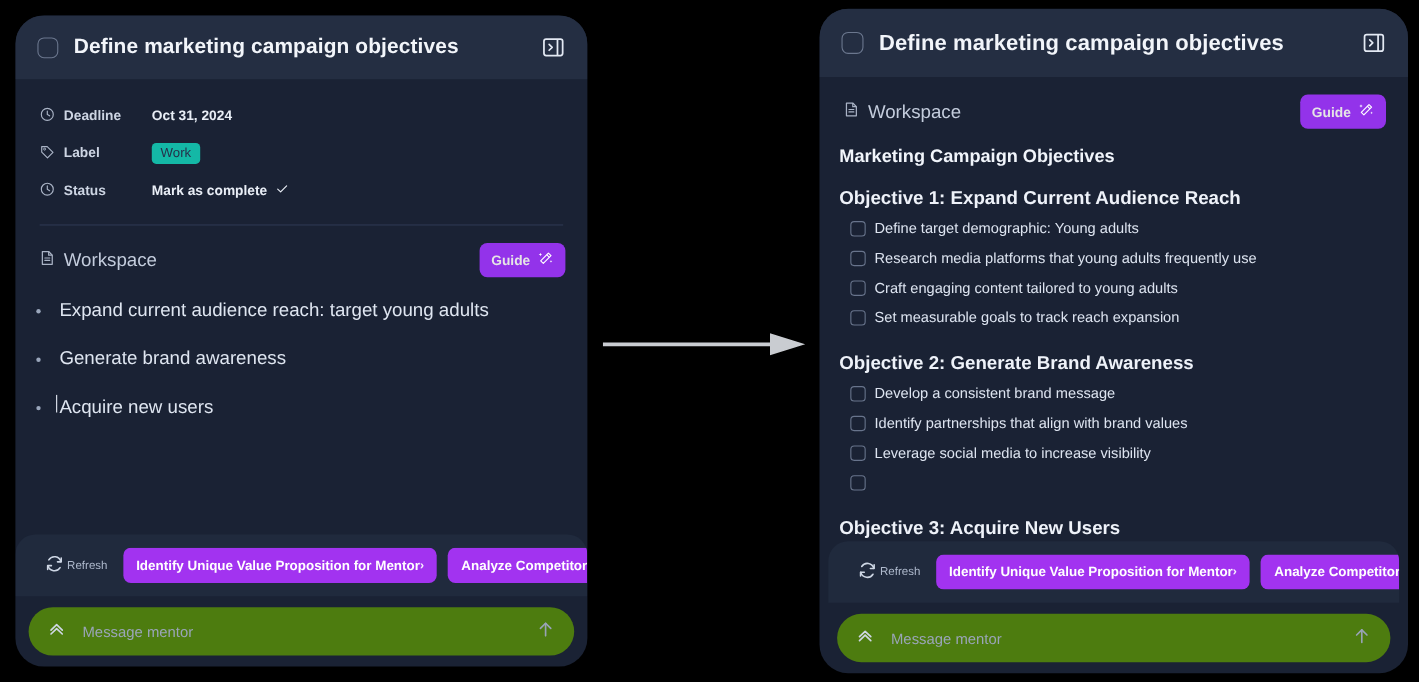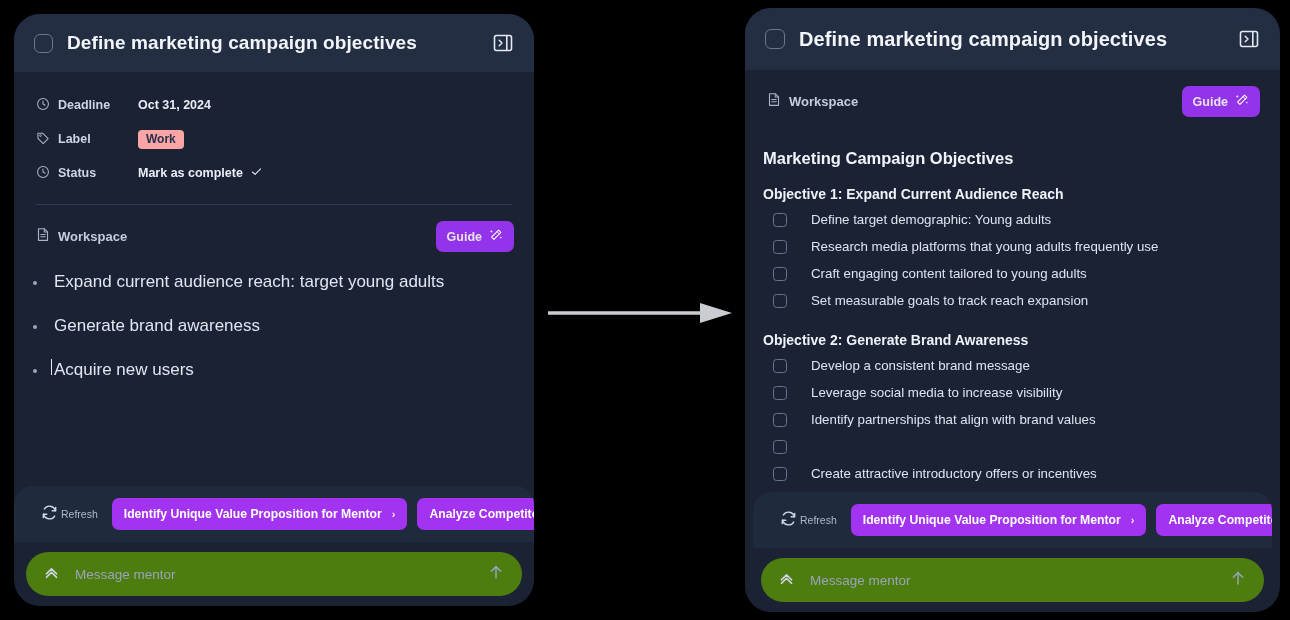--- a/index.html
+++ b/index.html
@@ -66,41 +66,41 @@
   .meta { padding: 16px 34px 0 22px; text-align: right; }
   .meta-row { display: flex; align-items: center; height: 34px; }
   .meta-label {
     display: flex; align-items: center; gap: 8px;
     width: 102px; flex: 0 0 102px;
     color: #cdd5e3; font-size: 12.5px; font-weight: 600;
   }
   .meta-label svg { flex: 0 0 auto; }
   .meta-value { color: #e9eef6; font-size: 12.5px; font-weight: 600; display:flex; align-items:center; gap:7px;}
   .badge-work {
-    background: #fca5a5;
+    background: #14b8a6;
     color: #26304a;
     border-radius: 4px;
     padding: 3px 8px 4px;
     font-size: 12px;
-    font-weight: 700;
+    font-weight: 400;
     line-height: 1;
   }
   .divider {
     margin: 14px 22px 0 22px;
     height: 1px;
     background: #2d3852;
   }
 
   
   .ws-strip {
     display: flex; align-items: center; justify-content: space-between;
     padding: 16px 20px 0 22px;
   }
   .ws-left { display: flex; align-items: center; gap: 8px; }
-  .ws-label { color: #c4cddd; font-size: 13px; font-weight: 700; }
+  .ws-label { color: #c4cddd; font-size: 17px; font-weight: 400; }
   .guide-btn {
     display: inline-flex; align-items: center; gap: 7px;
     background: #9333ea;
     color: #e5e5e5;
     font-size: 12.5px; font-weight: 700;
     border-radius: 7px;
     padding: 7px 11px;
     border: none;
     cursor: pointer;
   }
@@ -121,28 +121,28 @@
     position: absolute;
     left: -3px; top: -1px;
     width: 1.4px; height: 16px;
     background: #e6ecf6;
   }
 
   
   .doc { padding: 16px 18px 0 18px; }
   .doc-title {
     color: #f1f5fb; font-size: 16.5px; font-weight: 700;
-    margin: 16px 0 0 0;
+    margin: 0 0 0 0;
   }
   .obj-head {
-    color: #eef2f9; font-size: 14px; font-weight: 700;
+    color: #eef2f9; font-size: 17px; font-weight: 700;
     margin: 18px 0 4px 0;
   }
   .check-row {
-    display: flex; align-items: center; gap: 24px;
+    display: flex; align-items: center; gap: 8px;
     height: 27px;
     padding-left: 10px;
   }
   .cbox {
     width: 14px; height: 14px;
     border: 1.4px solid #68748c;
     border-radius: 3.5px;
     flex: 0 0 auto;
     background: transparent;
     cursor: pointer;
@@ -169,21 +169,21 @@
   }
   .refresh-lbl { color: #aeb9cc; font-size: 10.5px; }
   .chips { display: flex; gap: 10px; flex: 1 1 auto; overflow: hidden; }
   .chip {
     background: #a233f0;
     color: #fff;
     font-size: 12.2px;
     font-weight: 600;
     border-radius: 7px;
     padding: 9px 12px;
-    display: inline-flex; align-items: center; gap: 10px;
+    display: inline-flex; align-items: center; 
     white-space: nowrap;
     flex: 0 0 auto;
     border: none; cursor: pointer;
   }
   .chip .chev { opacity: .92; font-size: 11px; }
 
   .composer {
     margin: 10px 12px 0 12px;
     background: #4d7c0f;
     border-radius: 26px;
@@ -418,30 +418,31 @@
           <span class="check-txt">Set measurable goals to track reach expansion</span>
         </div>
 
         <div class="obj-head">Objective 2: Generate Brand Awareness</div>
         <div class="check-row">
           <span class="cbox"></span>
           <span class="check-txt">Develop a consistent brand message</span>
         </div>
         <div class="check-row">
           <span class="cbox"></span>
+          <span class="check-txt">Identify partnerships that align with brand values</span>
+        </div>
+        <div class="check-row">
+          <span class="cbox"></span>
           <span class="check-txt">Leverage social media to increase visibility</span>
         </div>
         <div class="check-row">
           <span class="cbox"></span>
-          <span class="check-txt">Identify partnerships that align with brand values</span>
-        </div>
-        <div class="check-row">
-          <span class="cbox"></span>
-        </div>
-
+        </div>
+
+        <div class="obj-head">Objective 3: Acquire New Users</div>
         <div class="check-row">
           <span class="cbox"></span>
           <span class="check-txt">Create attractive introductory offers or incentives</span>
         </div>
       </div>
 
       <div class="dock">
         <div class="suggest-wrap">
           <button class="refresh-btn">
             <span>

